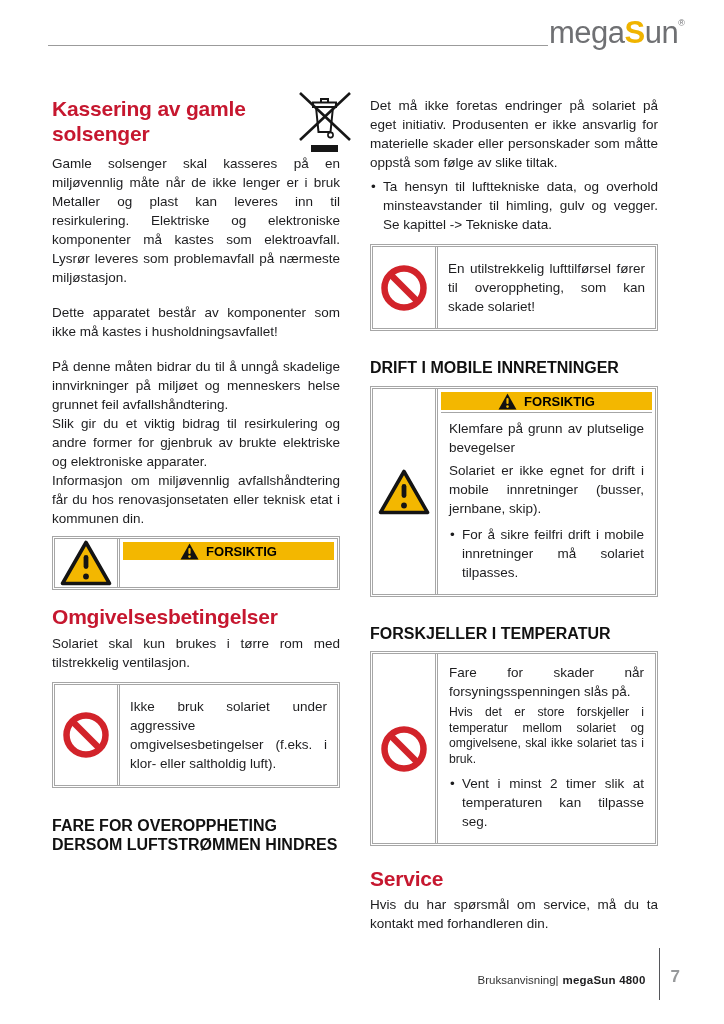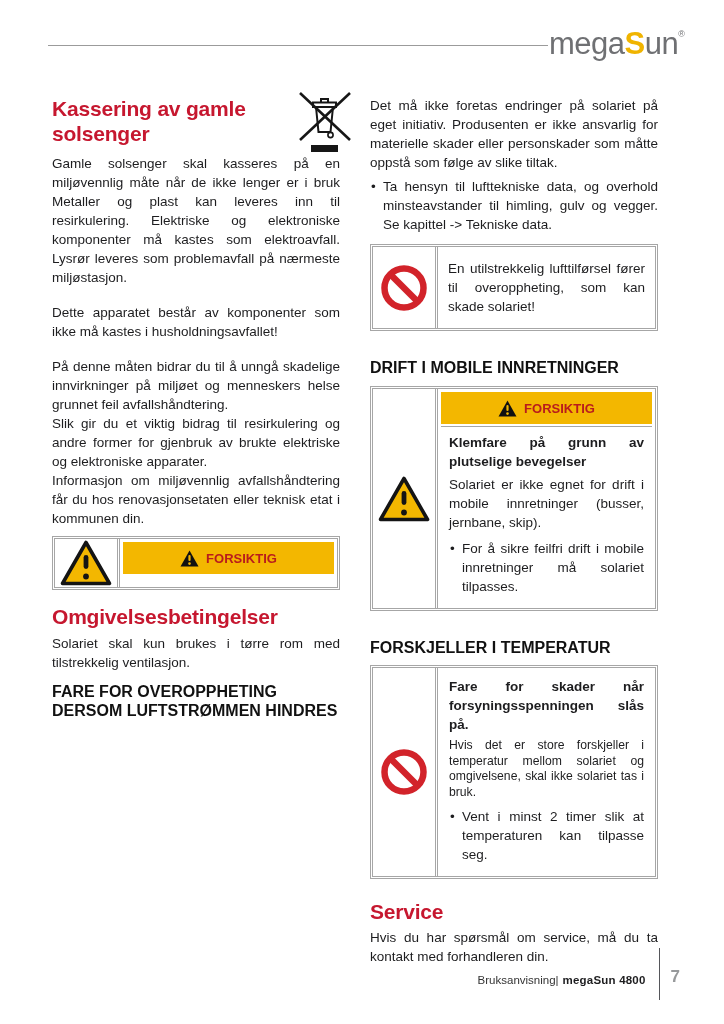--- a/index.html
+++ b/index.html
@@ -11,21 +11,21 @@
     --border-gray:#a6a6a6;
     --text:#1d1d1f;
     --page-num-gray:#97999b;
   }
   html,body{margin:0;padding:0;background:#fff;}
   .page{position:relative;width:724px;height:1024px;background:#fff;overflow:hidden;
         font-family:"Liberation Sans",sans-serif;color:var(--text);}
 
   
   .header-rule{position:absolute;left:48px;top:45px;width:500px;height:1px;background:#9b9b9b;}
-  .logo{position:absolute;left:549px;top:26px;font-size:31px;font-weight:500;
+  .logo{position:absolute;left:549px;top:15px;font-size:31px;font-weight:500;
         color:var(--logo-gray);letter-spacing:-0.5px;white-space:nowrap;}
   .logo .s{color:var(--logo-yellow);font-weight:700;}
   .logo .reg{font-size:9px;vertical-align:17px;letter-spacing:0;}
 
   
   .cols{position:absolute;left:52px;top:96px;width:606px;display:flex;gap:30px;}
   .col{width:288px;flex:none;font-size:13.5px;line-height:19px;text-align:justify;}
   p{margin:0;}
   .gap-b{margin-bottom:16px;}
   h1{font-size:21px;line-height:25px;font-weight:bold;color:var(--accent-red);
@@ -37,24 +37,24 @@
 
   
   .bullet{position:relative;padding-left:13px;}
   .bullet::before{content:"\2022";position:absolute;left:1px;}
 
   
   .wbox{display:flex;border:3px double var(--border-gray);background:#fff;}
   .wicon{width:62px;flex:none;display:flex;align-items:center;justify-content:center;}
   .wcontent{flex:1;border-left:3px double var(--border-gray);display:flex;flex-direction:column;min-width:0;}
   .wcontent.center{justify-content:flex-end;padding:12px 10px;}
-  .whead{margin:3px 3px 0;background:var(--warning-yellow);height:32px;display:flex;
-         align-items:center;justify-content:center;gap:7px;font-weight:bold;font-size:13px;color:#b91c1c;}
+  .whead{margin:3px 3px 0;background:var(--warning-yellow);height:18px;display:flex;
+         align-items:center;justify-content:center;gap:7px;font-weight:bold;font-size:13px;color:#000000;}
   .wbody{border-top:1px solid var(--border-gray);margin:2px 3px 3px;padding:6px 8px 9px;}
-  .wtitle{font-weight:bold;margin:0 0 4px;}
+  .wtitle{font-weight:normal;margin:0 0 4px;}
   .wtext{margin:0;}
   .wtext.small{font-size:12.2px;line-height:15.5px;}
   .wbullet{margin:7px 0 0;position:relative;padding-left:13px;}
   .wbullet::before{content:"\2022";position:absolute;left:1px;}
 
   
   .mb5{margin-bottom:5px;} .mb8{margin-bottom:8px;} .mb9{margin-bottom:9px;}
   .mb10{margin-bottom:10px;} .mb14{margin-bottom:14px;} .mb20{margin-bottom:20px;}
   .mb27{margin-bottom:27px;} .mb28{margin-bottom:28px;} .mb4{margin-bottom:4px;}
   .mb1{margin-bottom:1px;}
@@ -124,20 +124,31 @@
               <circle class="head-tri-mark" cx="9.5" cy="13.6" r="1.3"></circle>
             </svg>
             <span>FORSIKTIG</span>
           </div>
         </div>
       </div>
 
       <h1 class="mb5">Omgivelsesbetingelser</h1>
       <p class="mb10">Solariet skal kun brukes i tørre rom med tilstrekkelig ventilasjon.</p>
 
+      <div class="wbox mb28">
+        <div class="wicon">
+          <svg width="48" height="48" viewBox="0 0 48 48">
+            <circle class="ban" stroke-width="6.5" cx="24" cy="24" r="19.5"></circle>
+            <line class="ban" stroke-width="6.5" x1="10.5" y1="10.5" x2="37.5" y2="37.5"></line>
+          </svg>
+        </div>
+        <div class="wcontent center">
+          <p class="wtext">Ikke bruk solariet under aggressive omgivelsesbetingelser (f.eks. i klor- eller saltholdig luft).</p>
+        </div>
+      </div>
 
       <h3 class="mb1">FARE FOR OVEROPPHETING DERSOM LUFTSTRØMMEN HINDRES</h3>
 
     </section>
 
     <section class="col">
 
       <p class="mb5">Det må ikke foretas endringer på solariet på eget initiativ. Produsenten er ikke ansvarlig for materielle skader eller personskader som måtte oppstå som følge av slike tiltak.</p>
       <p class="bullet mb10">Ta hensyn til lufttekniske data, og overhold minsteavstander til himling, gulv og vegger. Se kapittel -&gt; Tekniske data.</p>
 

